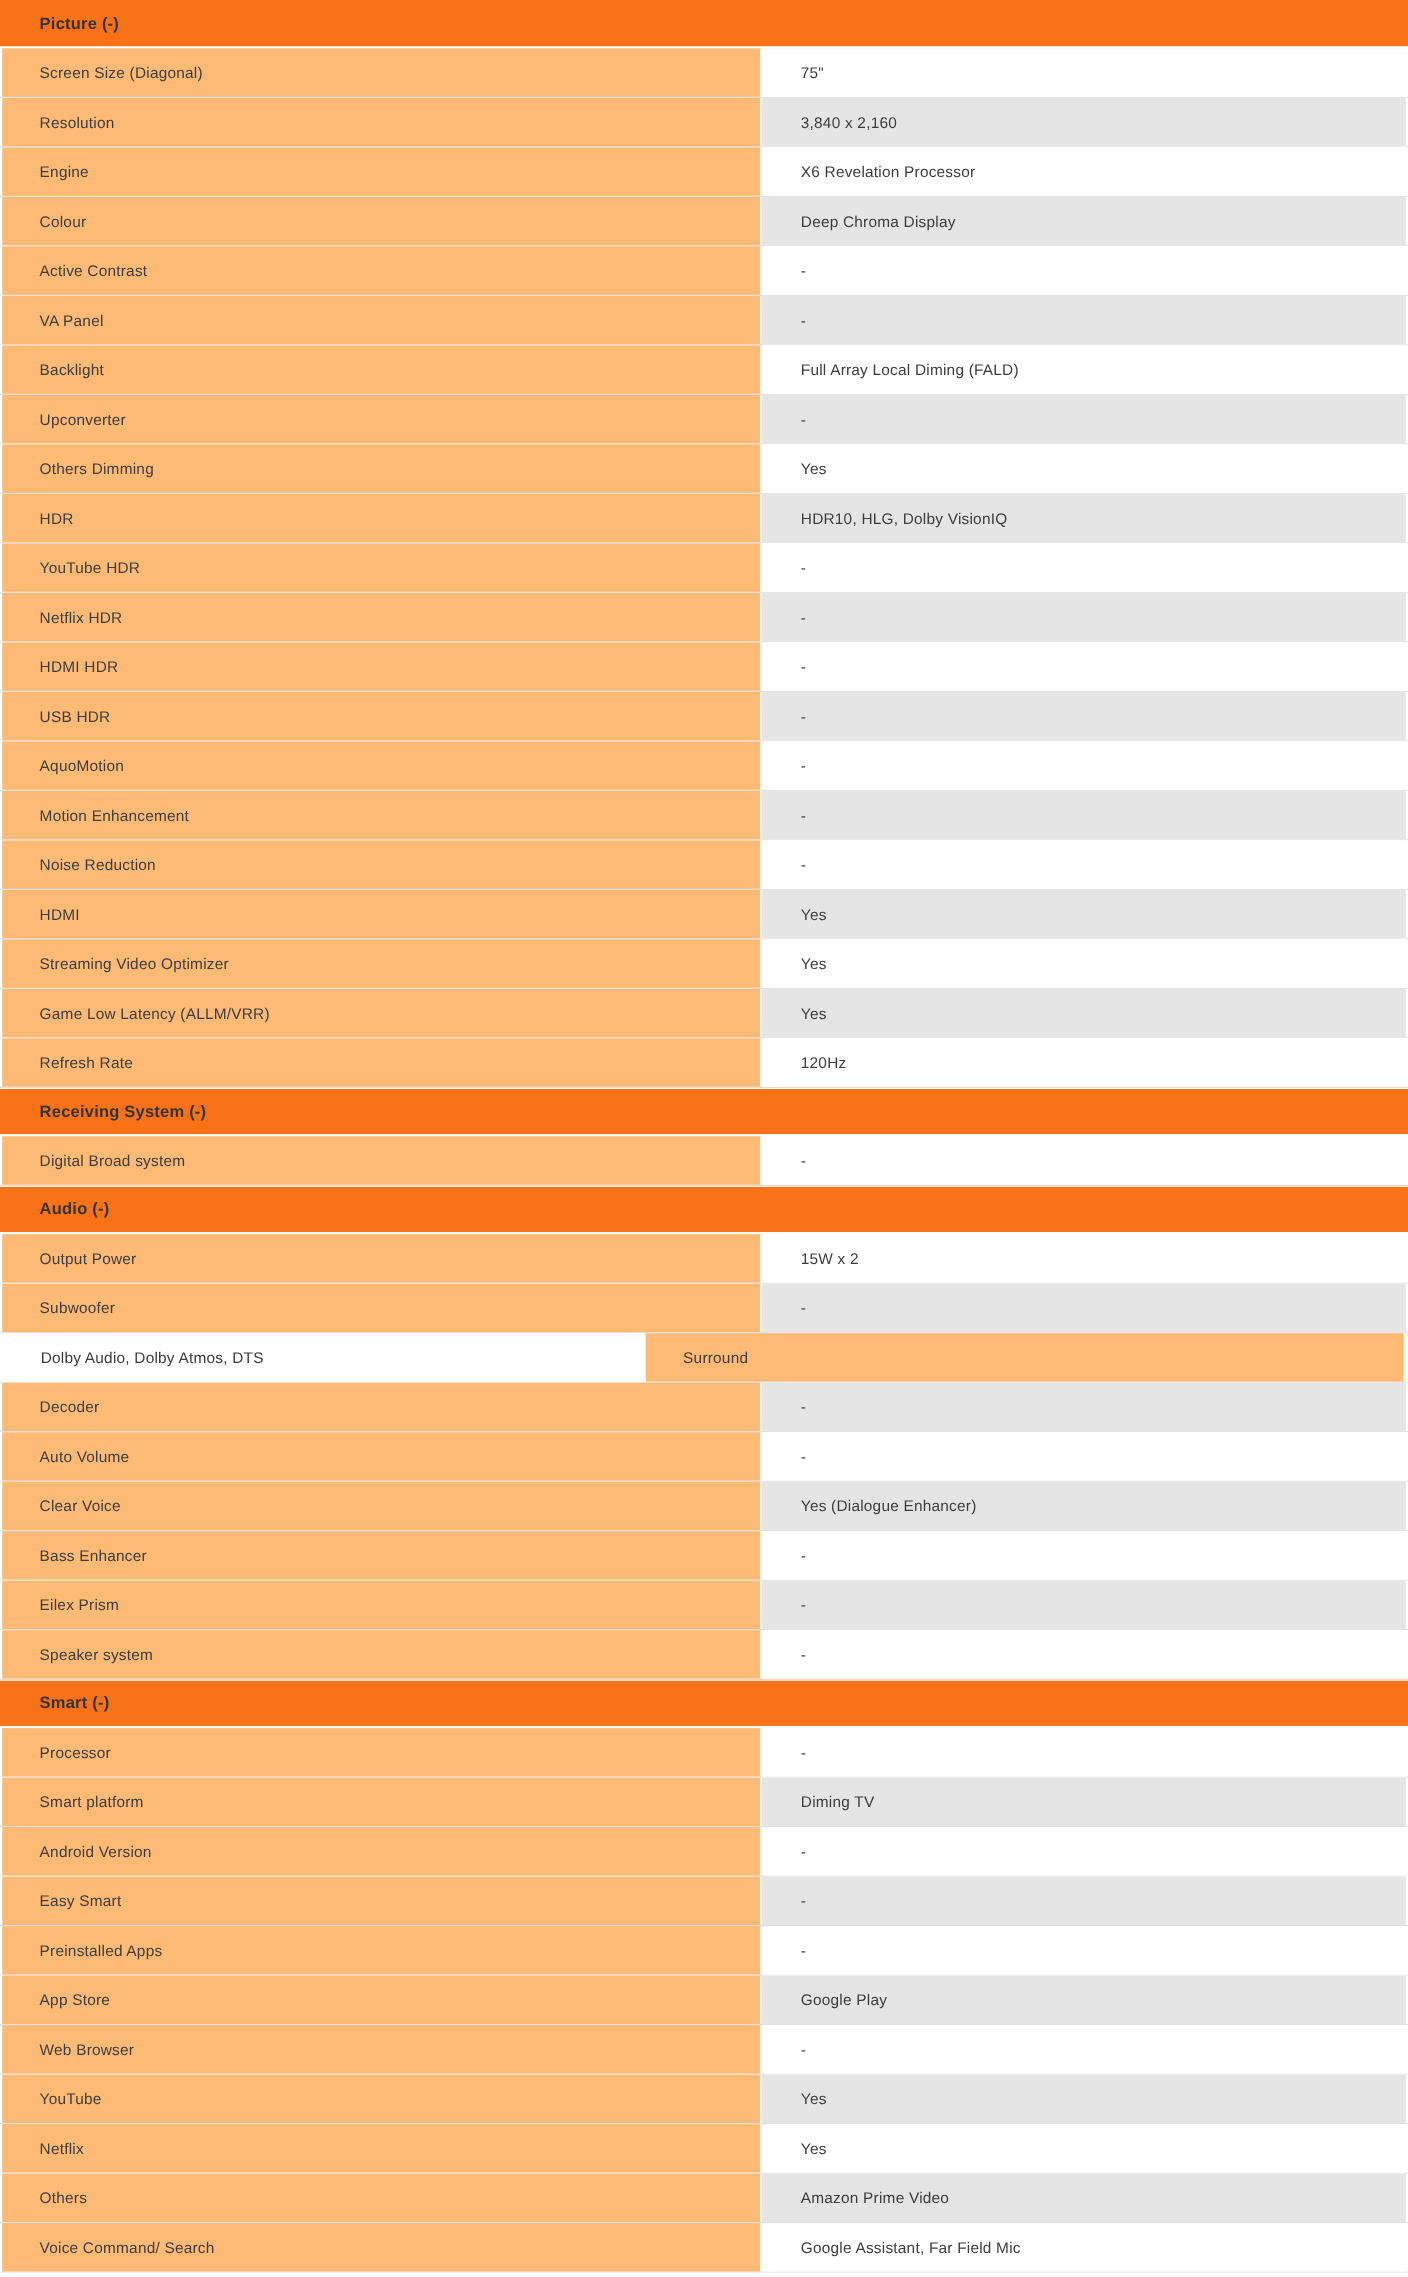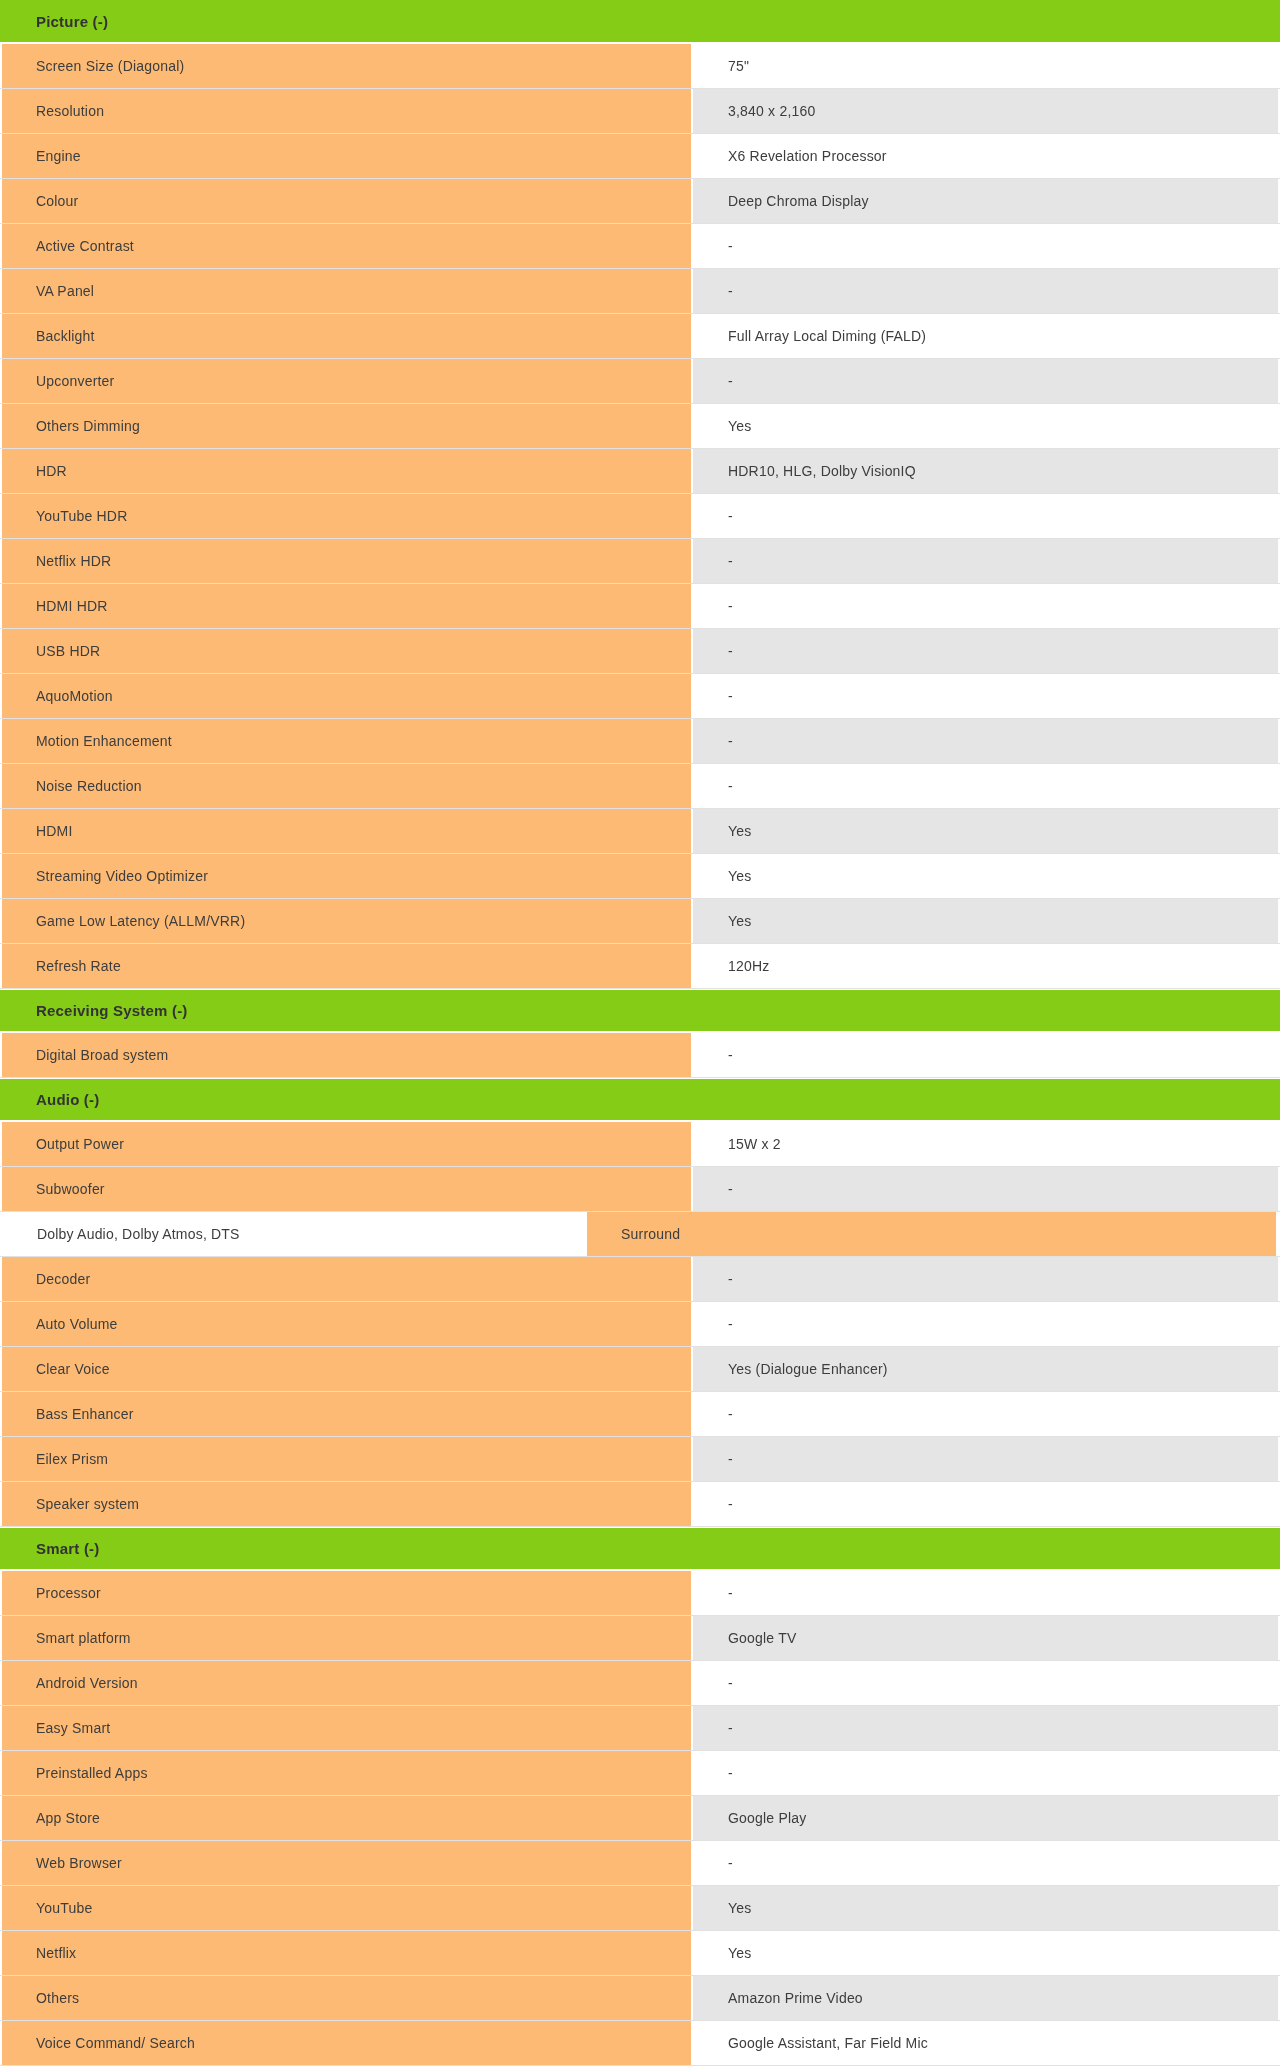--- a/index.html
+++ b/index.html
@@ -12,21 +12,21 @@
     height: 2070px;
     font-family: "Liberation Sans", "DejaVu Sans", sans-serif;
     overflow: hidden;
   }
   .spec-table {
     width: 1280px;
   }
   .section-header {
     box-sizing: border-box;
     height: 44px;
-    background: #84cc16;
+    background: #f97316;
     border-bottom: 2px solid #ffffff;
     display: flex;
     align-items: center;
     padding-left: 36px;
   }
   .section-header + .section-header,
   .spec-row + .section-header {
     border-top: 1px solid #ffffff;
   }
   .section-header .title {
@@ -207,21 +207,21 @@
     </div>
     <div class="section-header">
       <span class="title">Smart (-)</span>
     </div>
     <div class="spec-row">
       <div class="cell label">Processor</div>
       <div class="cell value">-</div>
     </div>
     <div class="spec-row">
       <div class="cell label">Smart platform</div>
-      <div class="cell value alt">Google TV</div>
+      <div class="cell value alt">Diming TV</div>
     </div>
     <div class="spec-row">
       <div class="cell label">Android Version</div>
       <div class="cell value">-</div>
     </div>
     <div class="spec-row">
       <div class="cell label">Easy Smart</div>
       <div class="cell value alt">-</div>
     </div>
     <div class="spec-row">

